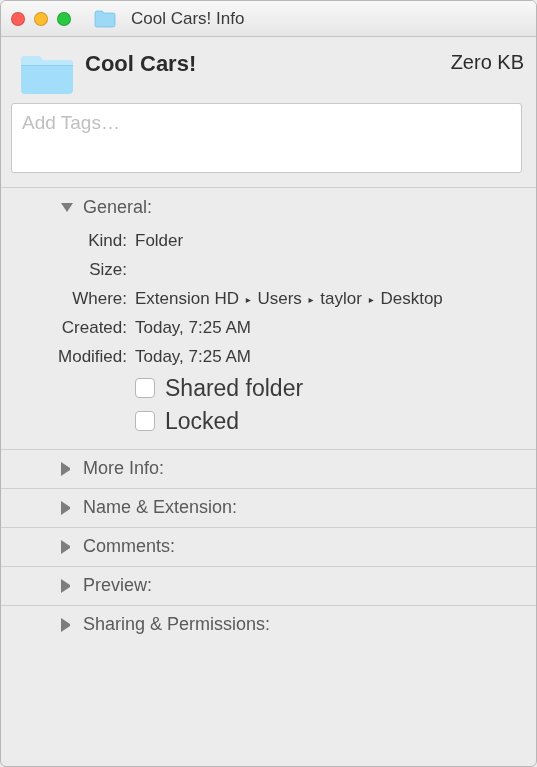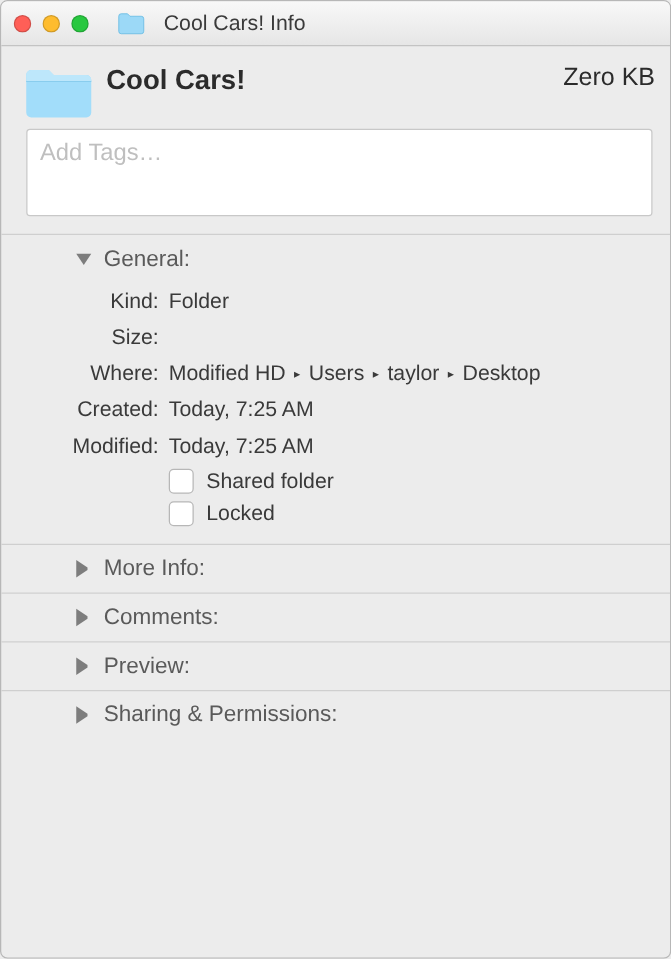--- a/index.html
+++ b/index.html
@@ -17,41 +17,41 @@
 
   
   .header { padding: 14px 12px 6px 18px; display: flex; align-items: flex-start; }
   .big-folder { width: 56px; height: 46px; flex-shrink: 0; }
   .header-text { margin-left: 10px; flex: 1; }
   .header-name { font-size: 22px; font-weight: 700; color: #2b2b2b; }
   .header-modified { font-size: 17px; color: #8a8a8a; margin-top: 2px; }
   .header-size { font-size: 20px; color: #2b2b2b; margin-left: 6px; white-space: nowrap; }
 
   
-  .tags-wrap { padding: 0 14px 14px 20px; }
+  .tags-wrap { padding: 0 14px 14px 10px; }
   .tags-box { width: 100%; height: 70px; background: #fff; border: 1px solid #c8c8c8; border-radius: 3px; padding: 8px 10px; font-size: 19px; color: #bfbfbf; }
 
   .rule { height: 1px; background: #cfcfcf; }
 
   
   .section { border-bottom: 1px solid #cfcfcf; }
   .section-header { display: flex; align-items: center; height: 38px; padding: 0 16px; font-size: 18px; color: #5a5a5a; cursor: default; user-select: none; margin-left: 44px; }
   .disclosure { width: 14px; height: 14px; margin-right: 8px; display: inline-flex; }
   .tri-right { border-left: 9px solid #7d7d7d; border-top: 6px solid transparent; border-bottom: 6px solid transparent; }
   .tri-down  { border-top: 9px solid #7d7d7d; border-left: 6px solid transparent; border-right: 6px solid transparent; margin-top:3px; }
 
   .section-body { padding: 4px 18px 14px 18px; font-size: 17px; color: #3a3a3a; }
   .kv-row { display: flex; margin-bottom: 6px; line-height: 1.35; }
   .kv-label { width: 108px; flex-shrink: 0; text-align: right; color: #3a3a3a; margin-right: 8px; }
   .kv-value { flex: 1; }
   .kv-value .crumb-sep { font-size: 10px; vertical-align: middle; padding: 0 2px; color:#3a3a3a; }
 
   .cb-row { display: flex; align-items: center; margin-top: 6px; margin-left: 116px; }
   .cb { width: 20px; height: 20px; border: 1px solid #b7b7b7; border-radius: 4px; background: #fff; margin-right: 10px; }
-  .cb-label { font-size: 17px; color: #3a3a3a; }
+  .cb-label { font-size: 23px; color: #3a3a3a; }
 
   svg { display: block; }
 </style>
 </head>
 <body>
 
 <div class="window">
 
   <div class="titlebar">
     <div class="tl-dot tl-close"></div>
@@ -95,21 +95,21 @@
     <div class="section-body">
       <div class="kv-row">
         <div class="kv-label">Kind:</div>
         <div class="kv-value">Folder</div>
       </div>
       <div class="kv-row">
         <div class="kv-label">Size:</div>
       </div>
       <div class="kv-row">
         <div class="kv-label">Where:</div>
-        <div class="kv-value" id="where-value"><span>Modified HD</span> <span class="crumb-sep">▸</span> <span>Users</span> <span class="crumb-sep">▸</span> <span>taylor</span> <span class="crumb-sep">▸</span> <span>Desktop</span></div>
+        <div class="kv-value" id="where-value"><span>Extension HD</span> <span class="crumb-sep">▸</span> <span>Users</span> <span class="crumb-sep">▸</span> <span>taylor</span> <span class="crumb-sep">▸</span> <span>Desktop</span></div>
       </div>
       <div class="kv-row">
         <div class="kv-label">Created:</div>
         <div class="kv-value">Today, 7:25 AM</div>
       </div>
       <div class="kv-row">
         <div class="kv-label">Modified:</div>
         <div class="kv-value">Today, 7:25 AM</div>
       </div>
       <div class="cb-row">
@@ -129,20 +129,28 @@
           <span class="tri-right"></span>
         </span>
       <span>More Info:</span>
     </div>
   </div>
   <div class="section">
     <div class="section-header">
       <span class="disclosure">
           <span class="tri-right"></span>
         </span>
+      <span>Name &amp; Extension:</span>
+    </div>
+  </div>
+  <div class="section">
+    <div class="section-header">
+      <span class="disclosure">
+          <span class="tri-right"></span>
+        </span>
       <span>Comments:</span>
     </div>
   </div>
   <div class="section">
     <div class="section-header">
       <span class="disclosure">
           <span class="tri-right"></span>
         </span>
       <span>Preview:</span>
     </div>

